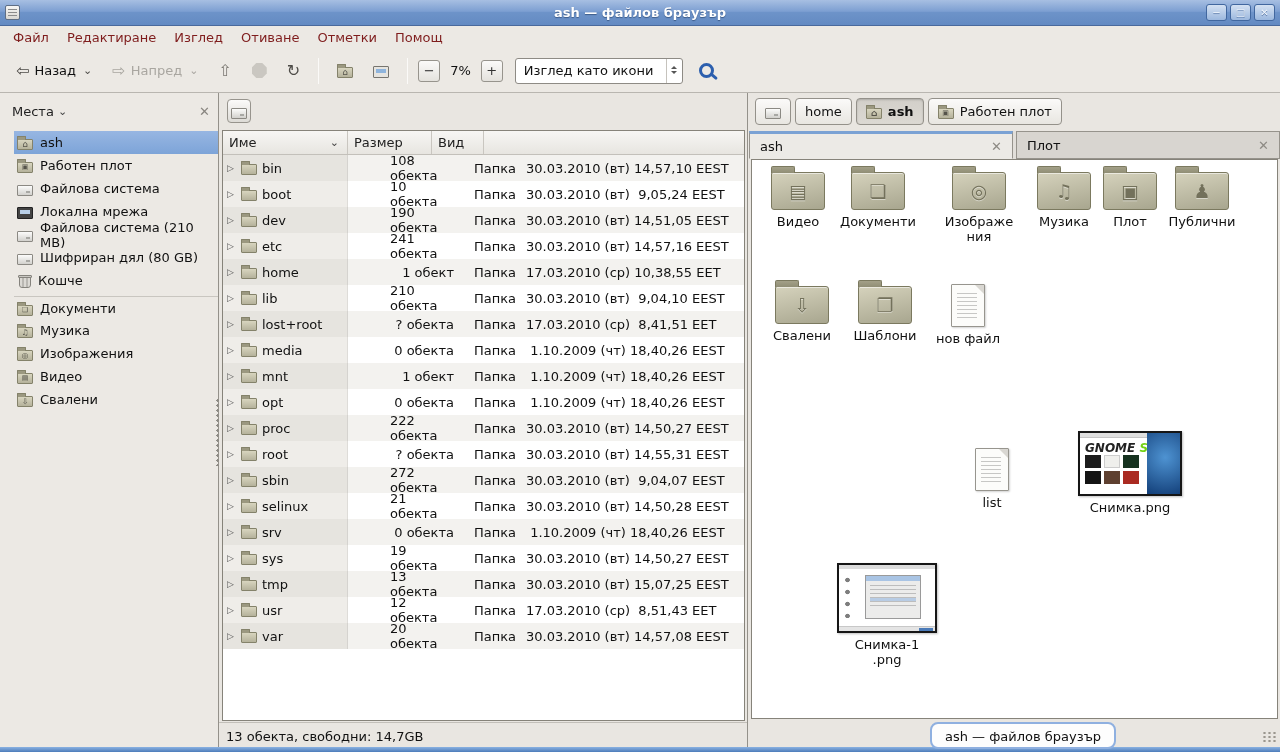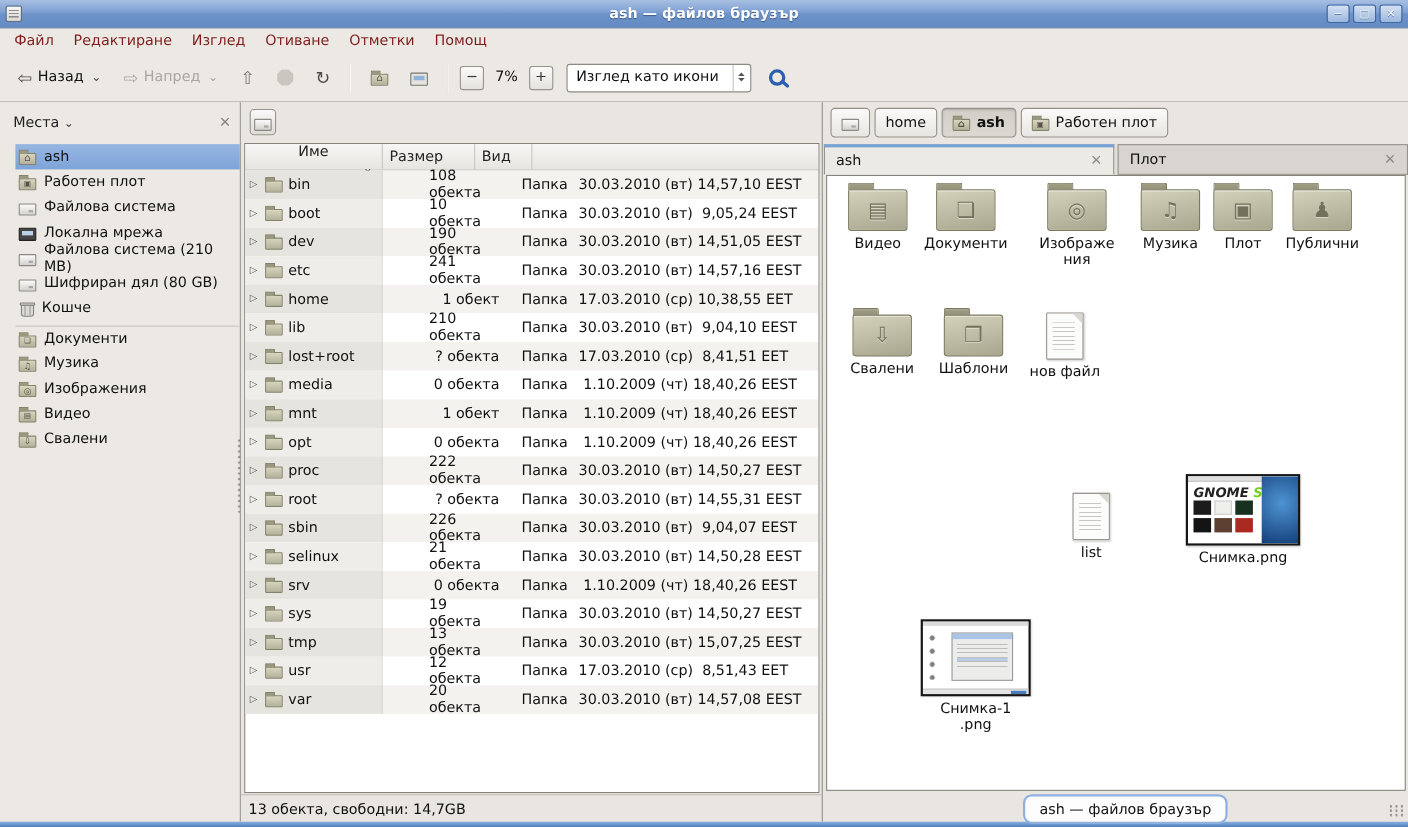--- a/index.html
+++ b/index.html
@@ -100,21 +100,21 @@
   .icon16[data-icon="trash"]::before{content:"";display:block;top:-3px;left:-2px;width:12px;height:1px;
     background:#c9c7c2;border:1px solid #85837d;border-radius:1px;}
   .icon16[data-icon="trash"]::after{content:"";}
 
   
   .tree-btn{position:absolute;left:8px;top:6px;width:24px;height:24px;border:1px solid #97948d;
     border-radius:4px;background:linear-gradient(#fbfaf9,#dddbd6);display:flex;align-items:center;justify-content:center;padding:0;}
   .tree{position:absolute;left:3px;right:2px;top:37px;bottom:26px;border:1px solid #86837a;background:#fff;overflow:hidden;}
   .thead{display:flex;height:24px;background:linear-gradient(#f7f6f4,#e7e5e0);border-bottom:1px solid #c3c0ba;}
   .th{display:flex;align-items:center;font-size:13px;color:#222;padding:0 6px;border-right:1px solid #c9c6c0;}
-  .th-name{width:125px;flex-direction:column;}
+  .th-name{width:125px;}
   .th-size{width:84px;}
   .th-type{width:52px;}
   .th-date{flex:1;border-right:none;}
   .sortarrow{margin-left:auto;font-size:11px;color:#444;padding-right:2px;}
   .frow{display:flex;height:26px;align-items:stretch;font-size:13px;color:#111;}
   .frow:nth-child(odd){background:#f3f2ef;}
   .frow:nth-child(even){background:#ffffff;}
   .c{display:flex;align-items:center;padding:0 6px;}
   .c-name{width:125px;gap:5px;padding-left:4px;border-right:1px solid rgba(0,0,0,0.07);}
   .frow:nth-child(odd) .c-name{background:#e6e4df;}
@@ -497,21 +497,21 @@
               <div class="c c-type">Папка</div>
               <div class="c c-date">30.03.2010 (вт) 14,55,31 EEST</div>
             </div>
 
             <div class="frow">
               <div class="c c-name">
                 <span class="expander">▷</span>
                 <span class="icon16" data-icon="folder"></span>
                 <span>sbin</span>
               </div>
-              <div class="c c-size">226 обекта</div>
+              <div class="c c-size">272 обекта</div>
               <div class="c c-type">Папка</div>
               <div class="c c-date">30.03.2010 (вт)  9,04,07 EEST</div>
             </div>
 
             <div class="frow">
               <div class="c c-name">
                 <span class="expander">▷</span>
                 <span class="icon16" data-icon="folder"></span>
                 <span>selinux</span>
               </div>

